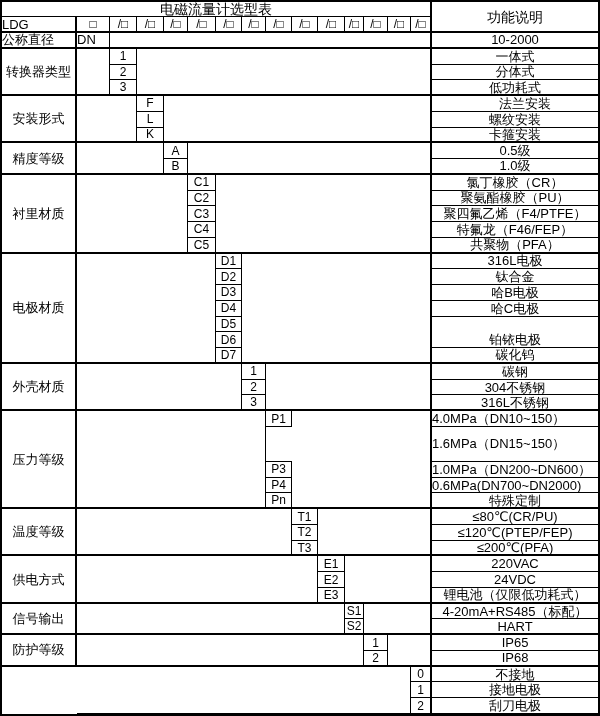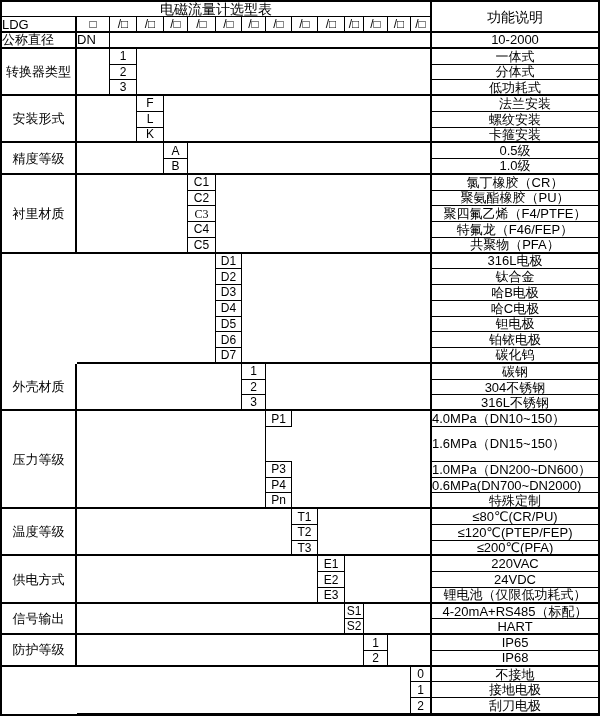--- a/index.html
+++ b/index.html
@@ -76,43 +76,43 @@
     <div class="c bb2" style="grid-area: 10 / 2 / 12 / 5;"></div>
     <div class="c code" style="grid-area: 10 / 5;">A</div>
     <div class="c code bb2" style="grid-area: 11 / 5;">B</div>
     <div class="c br2 bb2" style="grid-area: 10 / 6 / 12 / 16;"></div>
     <div class="c nr" style="grid-area: 10 / 16;">0.5级</div>
     <div class="c nr bb2" style="grid-area: 11 / 16;">1.0级</div>
     <div class="c br2 bb2" style="grid-area: 12 / 1 / 17;">衬里材质</div>
     <div class="c bb2" style="grid-area: 12 / 2 / 17 / 6;"></div>
     <div class="c code" style="grid-area: 12 / 6;">C1</div>
     <div class="c code" style="grid-area: 13 / 6;">C2</div>
-    <div class="c code" style="grid-area: 14 / 6; font-family: Liberation Serif, serif;">C3</div>
+    <div class="c code" style="grid-area: 14 / 6;">C3</div>
     <div class="c code" style="grid-area: 15 / 6;">C4</div>
     <div class="c code bb2" style="grid-area: 16 / 6;">C5</div>
     <div class="c br2 bb2" style="grid-area: 12 / 7 / 17 / 16;"></div>
     <div class="c nr" style="grid-area: 12 / 16;">氯丁橡胶（CR）</div>
     <div class="c nr" style="grid-area: 13 / 16;">聚氨酯橡胶（PU）</div>
     <div class="c nr" style="grid-area: 14 / 16;">聚四氟乙烯（F4/PTFE）</div>
     <div class="c nr" style="grid-area: 15 / 16;">特氟龙（F46/FEP）</div>
     <div class="c nr bb2" style="grid-area: 16 / 16;">共聚物（PFA）</div>
+    <div class="c br2 bb2" style="grid-area: 17 / 1 / 24;">电极材质</div>
     <div class="c bb2" style="grid-area: 17 / 2 / 24 / 7;"></div>
     <div class="c code" style="grid-area: 17 / 7;">D1</div>
     <div class="c code" style="grid-area: 18 / 7;">D2</div>
     <div class="c code" style="grid-area: 19 / 7;">D3</div>
     <div class="c code" style="grid-area: 20 / 7;">D4</div>
     <div class="c code" style="grid-area: 21 / 7;">D5</div>
     <div class="c code" style="grid-area: 22 / 7;">D6</div>
     <div class="c code bb2" style="grid-area: 23 / 7;">D7</div>
     <div class="c br2 bb2" style="grid-area: 17 / 8 / 24 / 16;"></div>
     <div class="c nr" style="grid-area: 17 / 16;">316L电极</div>
     <div class="c nr" style="grid-area: 18 / 16;">钛合金</div>
     <div class="c nr" style="grid-area: 19 / 16;">哈B电极</div>
     <div class="c nr" style="grid-area: 20 / 16;">哈C电极</div>
-    <div class="c nr" style="grid-area: 21 / 16;">钽电极</div>
     <div class="c nr" style="grid-area: 22 / 16;">铂铱电极</div>
     <div class="c nr bb2" style="grid-area: 23 / 16;">碳化钨</div>
     <div class="c br2 bb2" style="grid-area: 24 / 1 / 27;">外壳材质</div>
     <div class="c bb2" style="grid-area: 24 / 2 / 27 / 8;"></div>
     <div class="c code" style="grid-area: 24 / 8;">1</div>
     <div class="c code" style="grid-area: 25 / 8;">2</div>
     <div class="c code bb2" style="grid-area: 26 / 8;">3</div>
     <div class="c br2 bb2" style="grid-area: 24 / 9 / 27 / 16;"></div>
     <div class="c nr" style="grid-area: 24 / 16;">碳钢</div>
     <div class="c nr" style="grid-area: 25 / 16;">304不锈钢</div>

